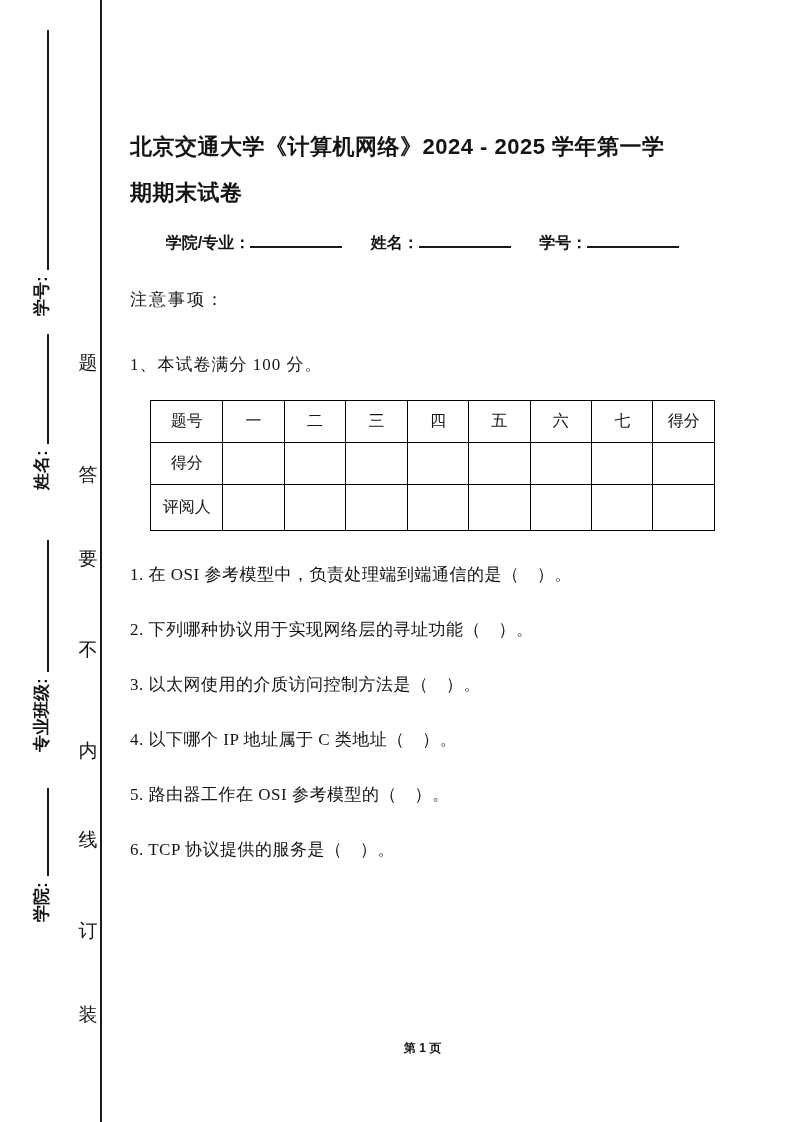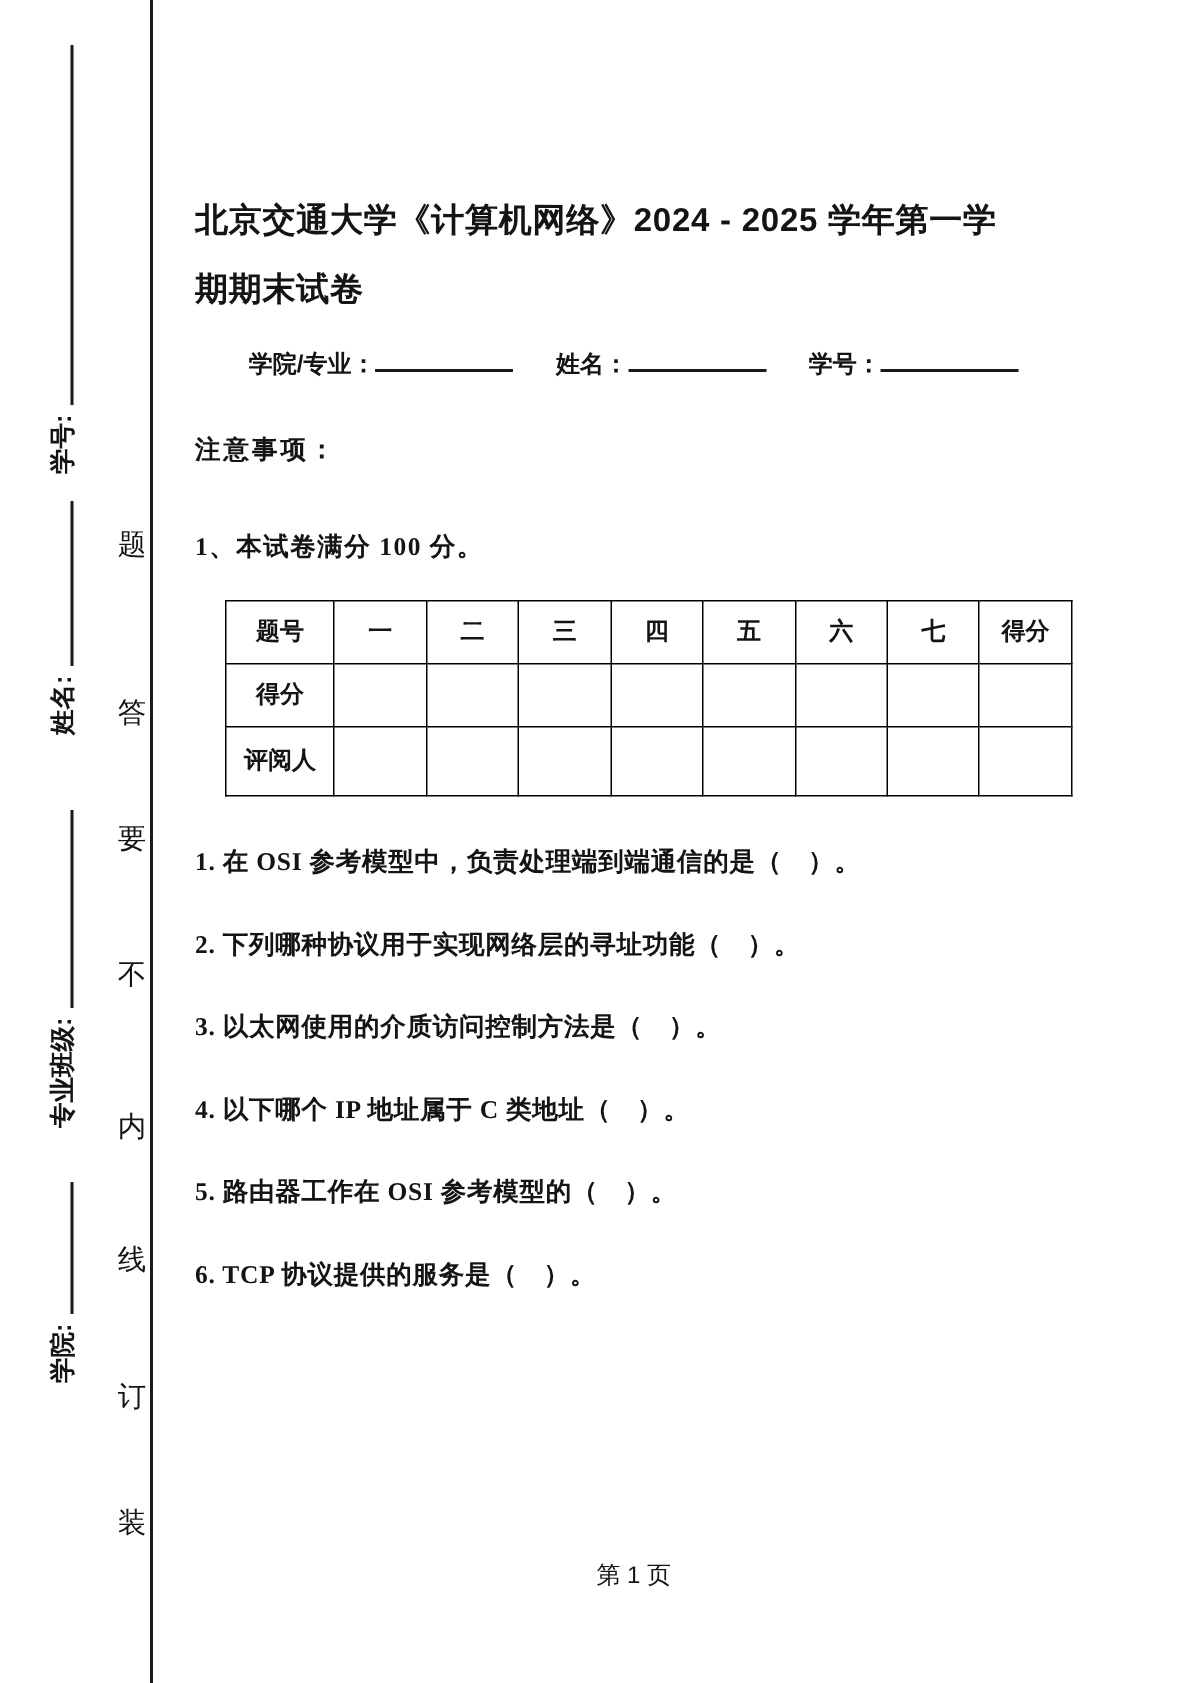--- a/index.html
+++ b/index.html
@@ -4,21 +4,21 @@
 <style>
   html, body { margin: 0; padding: 0; }
   body {
     width: 793px; height: 1122px;
     background: #ffffff;
     position: relative;
     overflow: hidden;
     font-family: "Liberation Sans", "DejaVu Sans", sans-serif;
     color: #141414;
   }
-  .serif { font-family: "Liberation Serif", "DejaVu Serif", serif; font-weight: bold; }
+  .serif { font-family: "Liberation Serif", "DejaVu Serif", serif; }
 
   
   .divider {
     position: absolute; left: 100px; top: 0;
     width: 2px; height: 1122px; background: #1a1a1a;
   }
   .m-group {
     position: absolute;
     display: flex; align-items: flex-end;
     height: 26px;
@@ -55,33 +55,33 @@
   .sp { margin-left: 24px; }
 
   .notice-heading { margin-top: 34px; font-size: 17px; letter-spacing: 2px; }
   .notice-item { margin-top: 42px; font-size: 17px; letter-spacing: 1px; }
   .u-val { border-bottom: 1.5px solid #1a1a1a; padding: 0 9px; }
 
   .score-table { border-collapse: collapse; table-layout: fixed; margin: 24px 0 0 20px; }
   .score-table th, .score-table td { border: 1.5px solid #000; padding: 0; }
   .score-table tr { height: 42px; }
   .score-table tr:last-child { height: 46px; }
-  .score-table th { font-size: 16px; font-weight: 700; text-align: center; }
+  .score-table th { font-size: 16px; font-weight: 400; text-align: center; }
   .score-table .w-label { width: 72px; }
   .score-table .w-num { width: 61px; }
 
   .section-heading {
     margin-top: 26px; font-weight: 700; font-size: 17px;
     line-height: 42px; letter-spacing: 0.5px;
   }
   .question { margin-top: 32px; font-size: 17px; letter-spacing: 0.5px; line-height: 23px; }
 
   .footer {
     position: absolute; left: 130px; top: 1040px; width: 585px;
-    text-align: center; font-weight: 400; font-size: 16px;
+    text-align: center; font-weight: 700; font-size: 12px;
   }
 </style>
 </head>
 <body>
 
 <div>
 
   <div>
 
     <div class="m-group g1">

